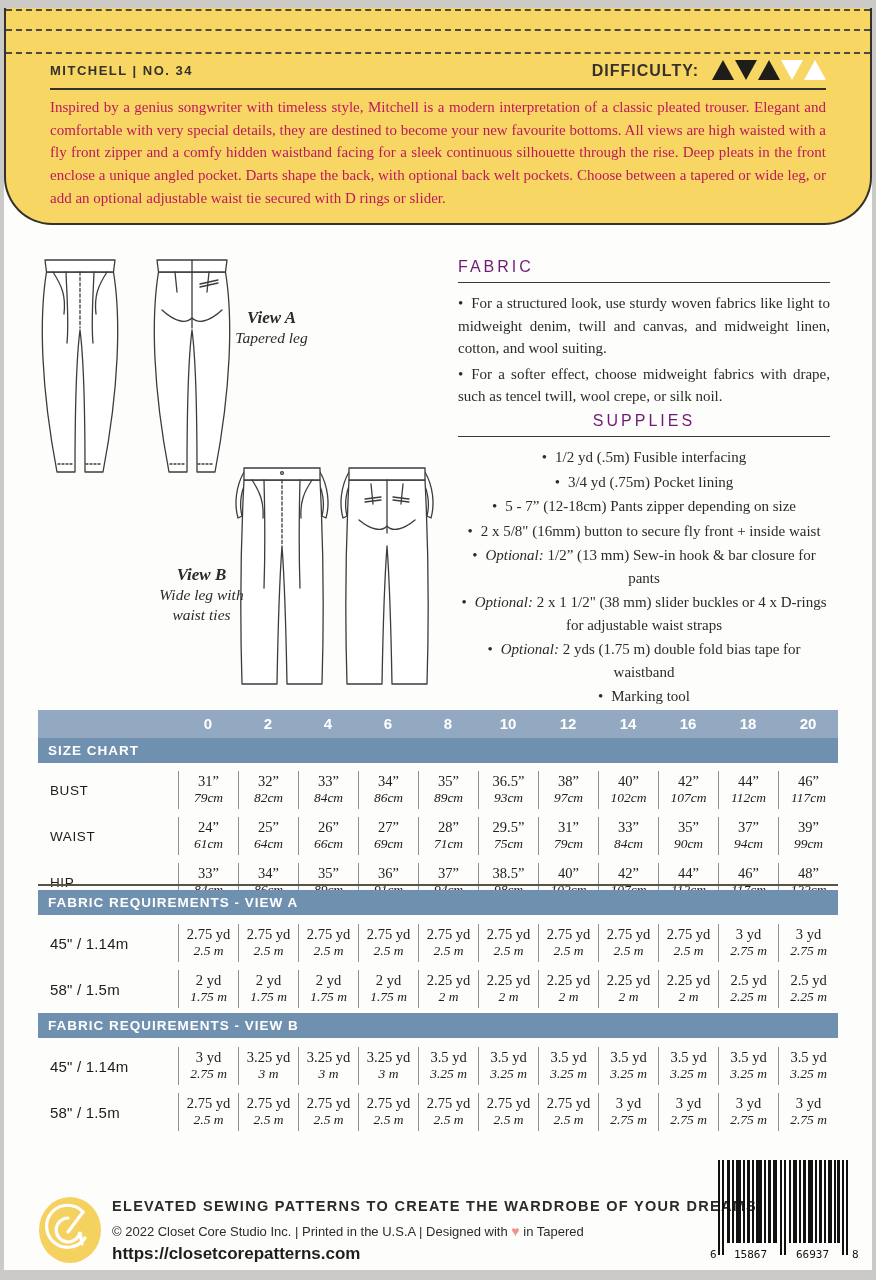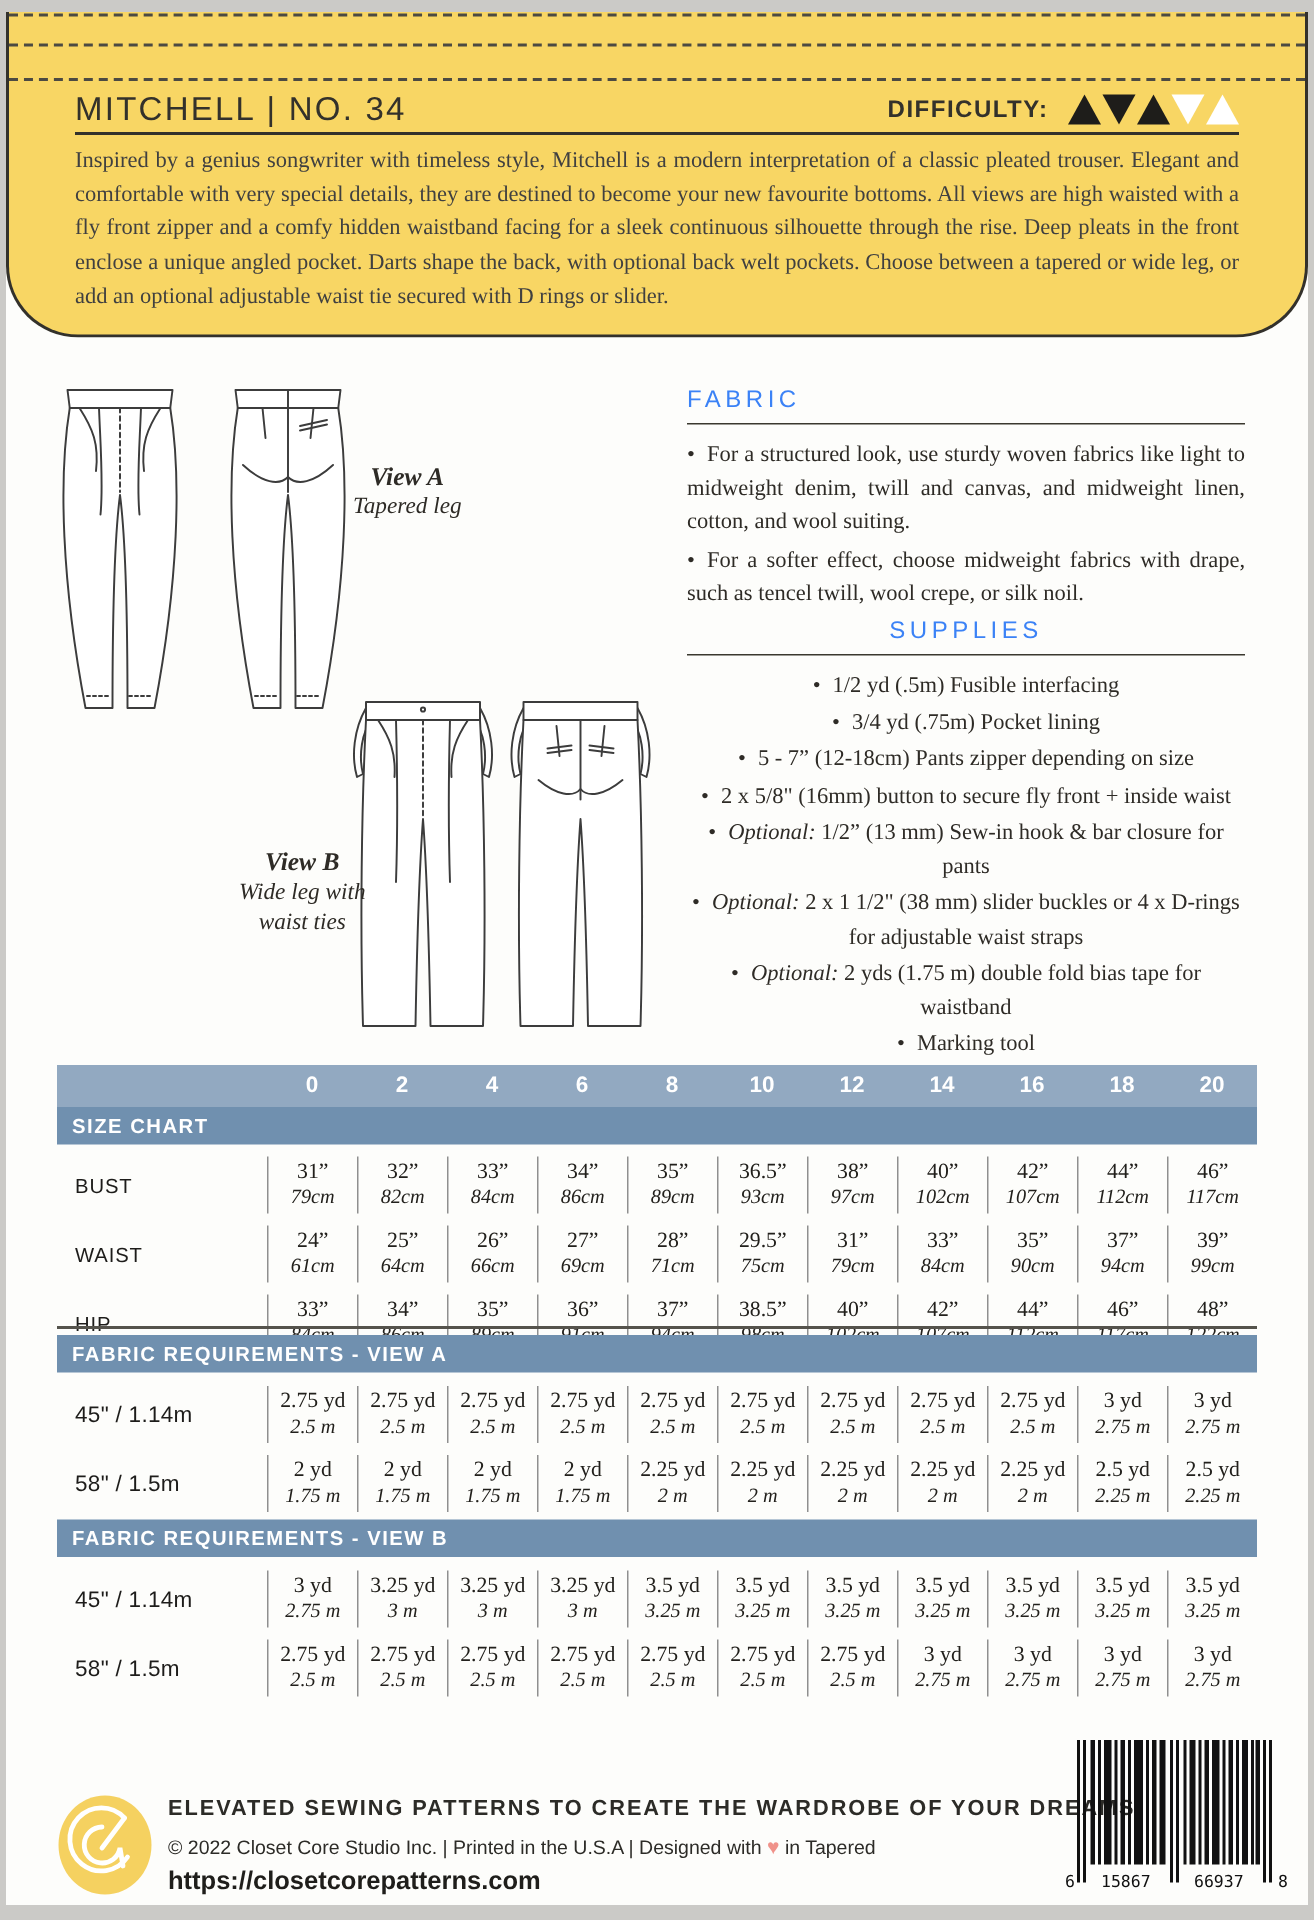--- a/index.html
+++ b/index.html
@@ -6,43 +6,43 @@
   .photo{position:relative;width:876px;height:1280px;background:#cbcac7;font-family:"Liberation Sans",sans-serif;overflow:hidden;}
   .sheet{position:absolute;left:4px;top:8px;width:868px;height:1262px;background:#fdfdfb;}
 
   
   .banner{position:absolute;left:0;top:0;width:100%;height:217px;background:#f8d664;
           border-left:2px solid #33312b;border-right:2px solid #33312b;border-bottom:2px solid #33312b;
           border-radius:0 0 48px 48px;box-sizing:border-box;}
   .dash{position:absolute;left:0;right:0;border-top:2px dashed #4c4a42;}
   .d1{top:1px;} .d2{top:21px;} .d3{top:44px;}
   .banner-row{position:absolute;top:52px;left:44px;right:44px;display:flex;justify-content:space-between;align-items:center;}
-  .pattern-title{font-size:22px;font-weight:normal;letter-spacing:1.5px;color:#33312b;}
+  .pattern-title{font-size:13px;font-weight:bold;letter-spacing:1.5px;color:#33312b;}
   .difficulty{display:flex;align-items:flex-end;gap:12px;}
   .difficulty-label{font-size:16px;font-weight:bold;letter-spacing:1px;color:#33312b;}
   .tris{display:flex;align-items:center;}
   .tri{width:0;height:0;border-left:11px solid transparent;border-right:11px solid transparent;margin-left:1px;}
   .tri.up-filled{border-bottom:20px solid #1e1d1a;}
   .tri.down-filled{border-top:20px solid #1e1d1a;}
   .tri.up-open{border-bottom:20px solid #ffffff;}
   .tri.down-open{border-top:20px solid #ffffff;}
   .banner-rule{position:absolute;top:80px;left:44px;right:44px;height:2px;background:#33312b;}
   .intro{position:absolute;top:88px;left:44px;right:44px;margin:0;font-family:"Liberation Serif",serif;
-         font-size:15px;line-height:1.51;text-align:justify;color:#404040;}
+         font-size:15px;line-height:1.51;text-align:justify;color:#be185d;}
 
   
   .art{position:absolute;}
   .art svg{display:block;}
   .view-label{position:absolute;text-align:center;font-family:"Liberation Serif",serif;color:#2e2b26;}
   .view-label .vname{font-weight:bold;font-style:italic;font-size:17px;}
   .view-label .vdesc{font-style:italic;font-size:15.5px;line-height:1.3;}
 
   
   .col-section{position:absolute;left:454px;width:372px;}
-  .sec-head{font-size:16px;letter-spacing:3px;color:#3b82f6;font-weight:500;
+  .sec-head{font-size:16px;letter-spacing:3px;color:#701a75;font-weight:500;
             border-bottom:1.5px solid #3a382f;padding-bottom:6px;margin:0 0 9px 0;}
   .plainlist{list-style:none;margin:0;padding:0;font-family:"Liberation Serif",serif;font-size:15px;line-height:1.5;color:#2e2b26;}
   .plainlist li{margin:2px 0;}
   .plainlist .blt{margin-right:8px;}
   .plainlist .opt{font-style:italic;}
   #fabric-list li{text-align:justify;margin:3px 0;}
 
   
   .band{position:absolute;left:34px;width:800px;color:#fff;box-sizing:border-box;}
   .band-dark{background:#7090af;height:25px;line-height:25px;font-size:13.5px;font-weight:bold;letter-spacing:1px;padding-left:10px;}

